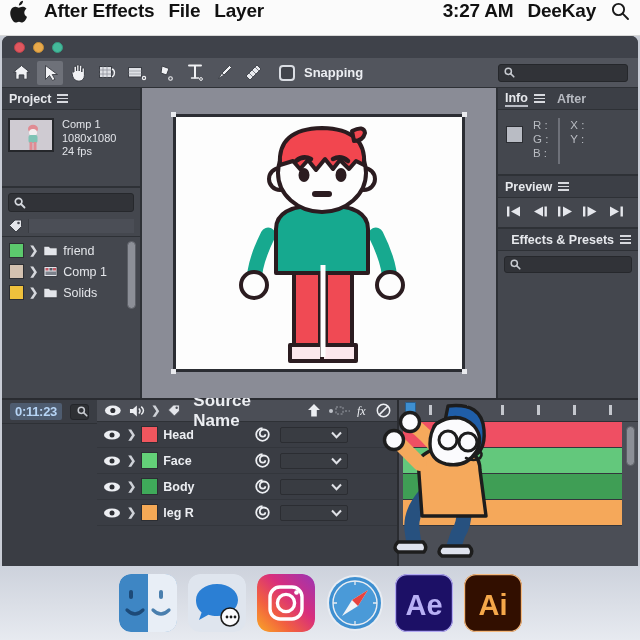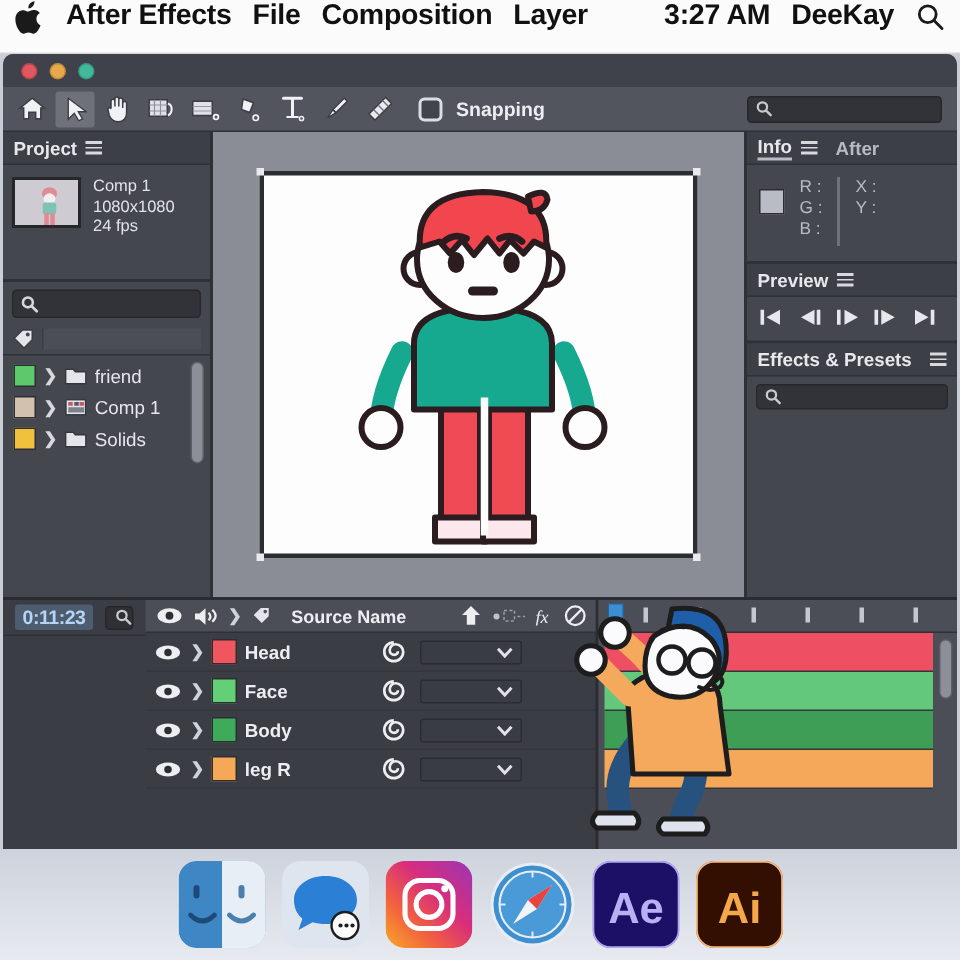--- a/index.html
+++ b/index.html
@@ -166,21 +166,21 @@
     flex: 1; max-width: 232px; height: 16px; background: #2e3034; border: 1px solid #24262a;
     border-radius: 3px; display: flex; align-items: center; padding-left: 6px;
   }
 
   .tl-main { flex: 1; display: flex; }
   .tl-left { width: 302px; border-right: 2px solid #2a2c31; }
   .tl-header {
     height: 22px; background: #4b4e56; display: flex; align-items: center;
     gap: 6px; padding-left: 7px; border-bottom: 1px solid #2e3136;
   }
-  .src-name { font-size: 12px; color: #eceef2; font-weight: bold; margin-left: 6px; }
+  .src-name { font-size: 17px; color: #eceef2; font-weight: bold; margin-left: 6px; }
   .hdr-icons { margin-left: auto; display: flex; align-items: center; gap: 5px; padding-right: 6px; text-align: center; }
 
   .layer-row {
     height: 26px; display: flex; align-items: center; gap: 5px;
     border-bottom: 1px solid #33363c; padding-left: 5px;
   }
   .eye { width: 20px; display: flex; justify-content: center; }
   .lyr-chev { color: #cfd2d8; font-size: 11px; font-weight: bold; }
   .lyr-swatch { width: 17px; height: 17px; border: 1px solid #2c2e33; }
   .lyr-name { font-size: 12.5px; color: #eceef2; font-weight: bold; width: 86px; }
@@ -222,21 +222,20 @@
 
   <div class="menubar">
     <div class="apple-logo">
       <svg width="20" height="24" viewBox="0 0 20 24">
         <path d="M14.3 12.6c0-2.6 2.1-3.8 2.2-3.9-1.2-1.8-3.1-2-3.8-2-1.6-.2-3.1 1-3.9 1-.8 0-2.1-1-3.4-.9-1.8 0-3.4 1-4.3 2.6-1.8 3.2-.5 7.9 1.3 10.5.9 1.3 1.9 2.7 3.2 2.6 1.3-.05 1.8-.85 3.4-.85 1.6 0 2 .85 3.4.8 1.4-.02 2.3-1.3 3.2-2.6 1-1.5 1.4-2.9 1.4-3-.03-.01-2.7-1.05-2.7-4.25z" fill="#1a1a1a"></path>
         <path d="M11.9 4.1c.7-.85 1.2-2.05 1.05-3.25-1.02.04-2.25.68-2.98 1.53-.65.75-1.22 1.96-1.07 3.12 1.14.09 2.3-.58 3-1.4z" fill="#1a1a1a"></path>
       </svg>
     </div>
     <span class="menu-item">After Effects</span>
     <span class="menu-item">File</span>
-    <span class="menu-item">Composition</span>
     <span class="menu-item">Layer</span>
     <div class="menu-right">
       <span class="menu-item">3:27 AM</span>
       <span class="menu-item">DeeKay</span>
       <span class="mb-search">
         <svg width="20" height="20" viewBox="0 0 20 20">
           <circle cx="8.5" cy="8.5" r="5.6" fill="none" stroke="#1a1a1a" stroke-width="1.9"></circle>
           <line x1="12.7" y1="12.7" x2="18" y2="18" stroke="#1a1a1a" stroke-width="1.9" stroke-linecap="round"></line>
         </svg>
       </span>
@@ -507,21 +506,21 @@
               </svg>
           </span>
           <span class="tp-btn">
             <svg width="19" height="13" viewBox="0 0 19 13">
                 <path d="M4 1.5 13 6.5 4 11.5z" fill="#e5e7ec"></path>
                 <rect x="14.5" y="1.5" width="2.4" height="10" fill="#e5e7ec"></rect>
               </svg>
           </span>
         </div>
 
-        <div class="panel-tabbar" style="justify-content:space-between">
+        <div class="panel-tabbar" style="justify-content:flex-end">
           <span class="panel-tab">Effects &amp; Presets</span>
           <span class="hamburger">
               <i></i>
               <i></i>
               <i></i>
             </span>
         </div>
         <div class="ep-search">
           <svg width="11" height="11" viewBox="0 0 11 11">
             <circle cx="4.3" cy="4.3" r="3.1" fill="none" stroke="#c7cad0" stroke-width="1.5"></circle>

